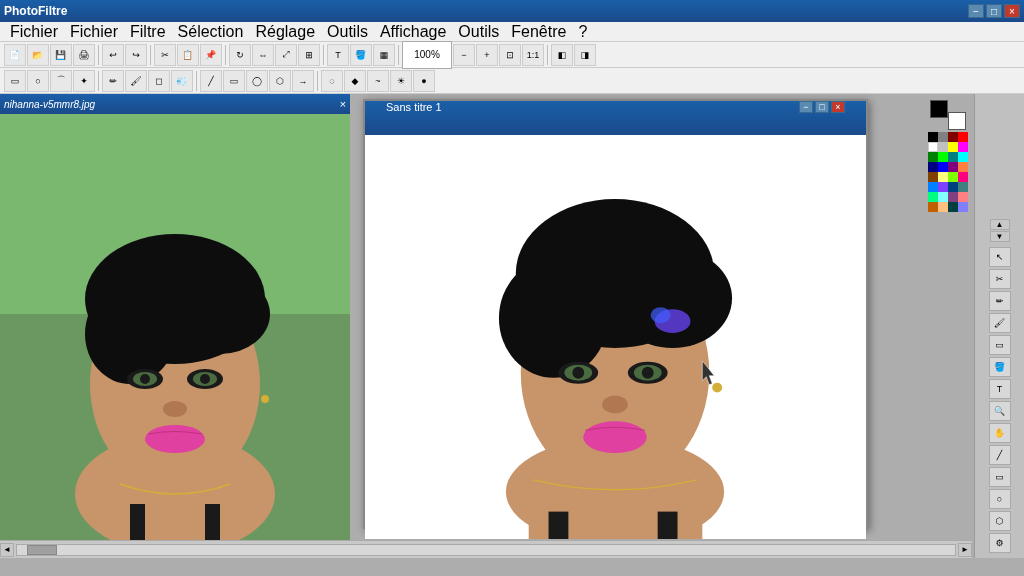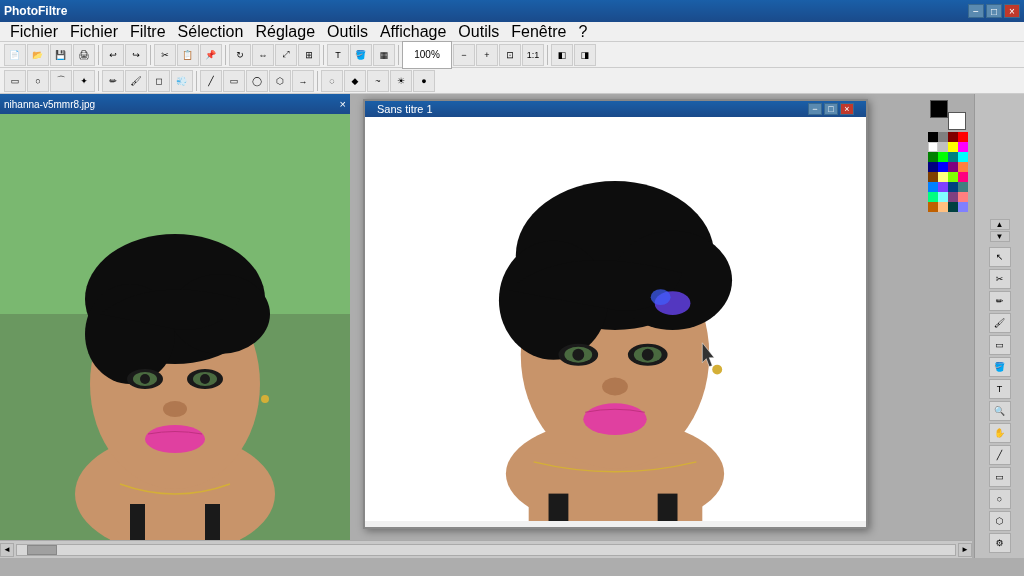--- a/index.html
+++ b/index.html
@@ -113,20 +113,21 @@
       bottom: 0;
     }
     #left-canvas-titlebar {
       background: linear-gradient(to bottom, #1a5fa8, #1a4a8a);
       height: 20px;
       display: flex;
       align-items: center;
       padding: 0 4px;
       color: white;
       font-size: 10px;
+      font-style: italic;
     }
     #left-canvas-content {
       background: #c8c8c8;
       width: 350px;
       height: calc(100% - 20px);
       overflow: hidden;
       position: relative;
     }
 
     
@@ -135,24 +136,24 @@
       left: 363px;
       top: 5px;
       width: 505px;
       height: 430px;
       background: #f0f0f0;
       border: 2px solid #888;
       box-shadow: 2px 2px 8px rgba(0,0,0,0.4);
     }
     #right-window-titlebar {
       background: linear-gradient(to bottom, #1a5fa8, #1a4a8a);
-      height: 16px;
-      display: flex;
-      align-items: center;
-      padding: 0 12px;
+      height: 34px;
+      display: flex;
+      align-items: flex-start;
+      padding: 0 21px;
       color: white;
       font-size: 11px;
     }
     #right-canvas-content {
       width: 100%;
       height: calc(100% - 22px);
       background: white;
       overflow: hidden;
       position: relative;
       display: flex;

